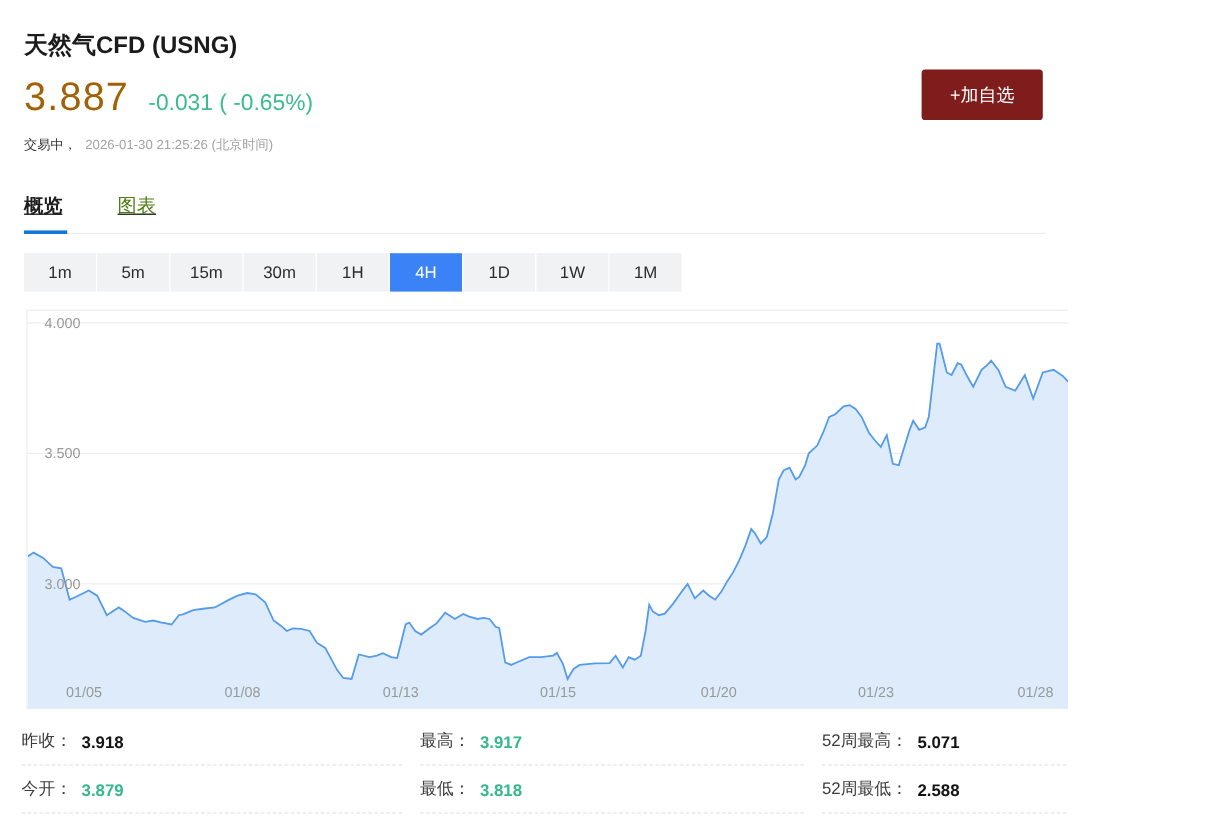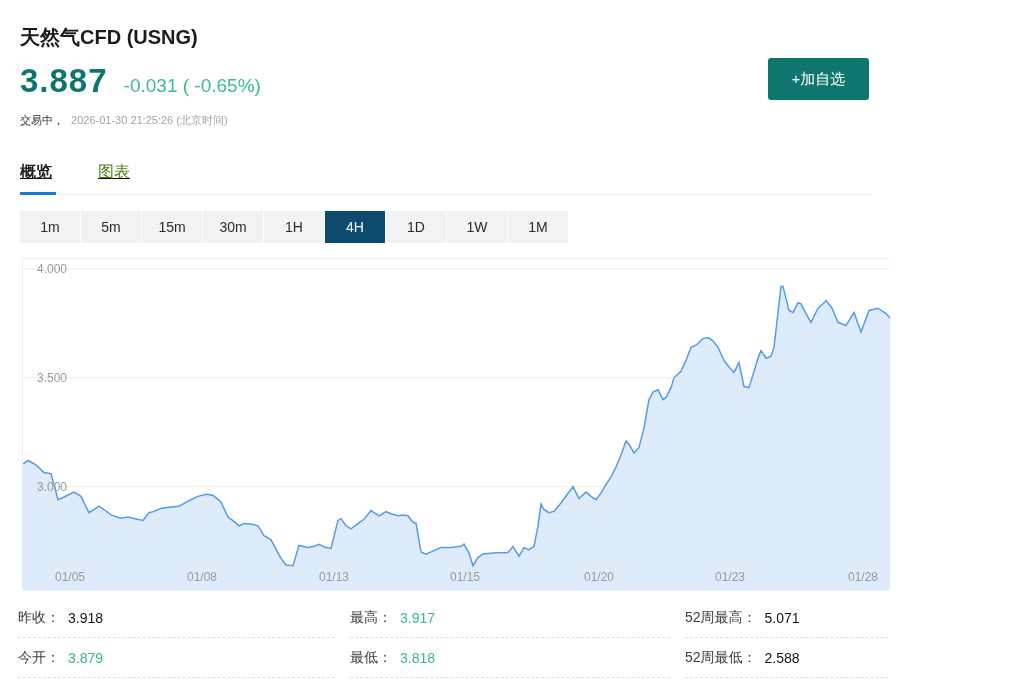--- a/index.html
+++ b/index.html
@@ -1,53 +1,53 @@
 <!DOCTYPE html>
 <html><head>
 <meta charset="utf-8">
 <style>
   html,body{margin:0;padding:0;background:#fff;}
   .page{position:relative;width:890px;height:689px;background:#fff;overflow:hidden;
         font-family:"Liberation Sans","DejaVu Sans",sans-serif;}
   
   .title{position:absolute;left:20px;top:24px;font-size:20px;font-weight:bold;color:#1b1b1b;}
   .price-row{position:absolute;left:20px;top:62px;display:flex;align-items:baseline;gap:16px;}
-  .price{font-size:33px;font-weight:bold;color:#0f766e;letter-spacing:1px;}
+  .price{font-size:33px;font-weight:normal;color:#a16207;letter-spacing:1px;}
   .change{font-size:19px;color:#3bbb90;}
   .status-row{position:absolute;left:20px;top:113px;font-size:11px;color:#333;}
   .status-row .ts{color:#a3a3a3;margin-left:4px;}
-  .fav-btn{position:absolute;right:21px;top:58px;width:101px;height:42px;background:#0f766e;
+  .fav-btn{position:absolute;right:21px;top:58px;width:101px;height:42px;background:#7f1d1d;
            color:#fff;font-size:15px;border:none;border-radius:3px;cursor:pointer;
            font-family:inherit;}
   
   .tabs{position:absolute;left:20px;top:162px;display:flex;gap:46px;text-decoration:underline;}
   .tab{font-size:16px;color:#4d7c0f;cursor:pointer;}
   .tab.active{color:#1f1f1f;font-weight:bold;}
   .tab-divider{position:absolute;left:20px;right:19px;top:194px;height:1px;background:#ececec;}
   .tab-underline{position:absolute;left:20px;top:192px;width:36px;height:3px;background:#1677d9;}
   
   .tf-bar{position:absolute;left:20px;top:211px;display:flex;gap:1px;}
   .tf-btn{width:60px;height:32px;background:#f0f2f4;border:none;font-size:14px;color:#2b2b2b;
           cursor:pointer;font-family:inherit;}
-  .tf-btn.active{background:#0c4a6e;color:#fff;}
+  .tf-btn.active{background:#3b82f6;color:#fff;}
   .chart-style-btn{position:absolute;left:956px;top:209px;width:47px;height:34px;background:#fff;
           border:1px solid #e4e6ea;border-radius:4px;cursor:pointer;display:flex;
           align-items:center;justify-content:center;box-sizing:border-box;}
   
   .chart{position:absolute;left:22px;top:258px;width:981px;height:333px;
          border:1px solid #ebedf0;box-sizing:border-box;overflow:hidden;}
   .chart svg{position:absolute;left:0;top:0;}
   .ytick{position:absolute;left:14px;font-size:12px;color:#999;transform:translateY(-50%);}
   .xtick{position:absolute;top:311px;font-size:12px;color:#999;transform:translateX(-50%);}
   
   .stats{position:absolute;left:18px;top:598px;width:986px;display:grid;
          grid-template-columns:317px 320px 319px;column-gap:15px;grid-auto-rows:40px;}
   .stat-cell{display:flex;align-items:center;gap:8px;border-bottom:1px dashed #ddd;font-size:14px;}
   .stat-label{color:#3c3c3c;}
-  .stat-value{font-weight:normal;color:#141414;}
+  .stat-value{font-weight:bold;color:#141414;}
   .stat-value.green{color:#35b88e;}
 </style>
 </head>
 <body>
 
 <div class="page">
 
   <div class="title">天然气CFD (USNG)</div>
 
   <div class="price-row">

